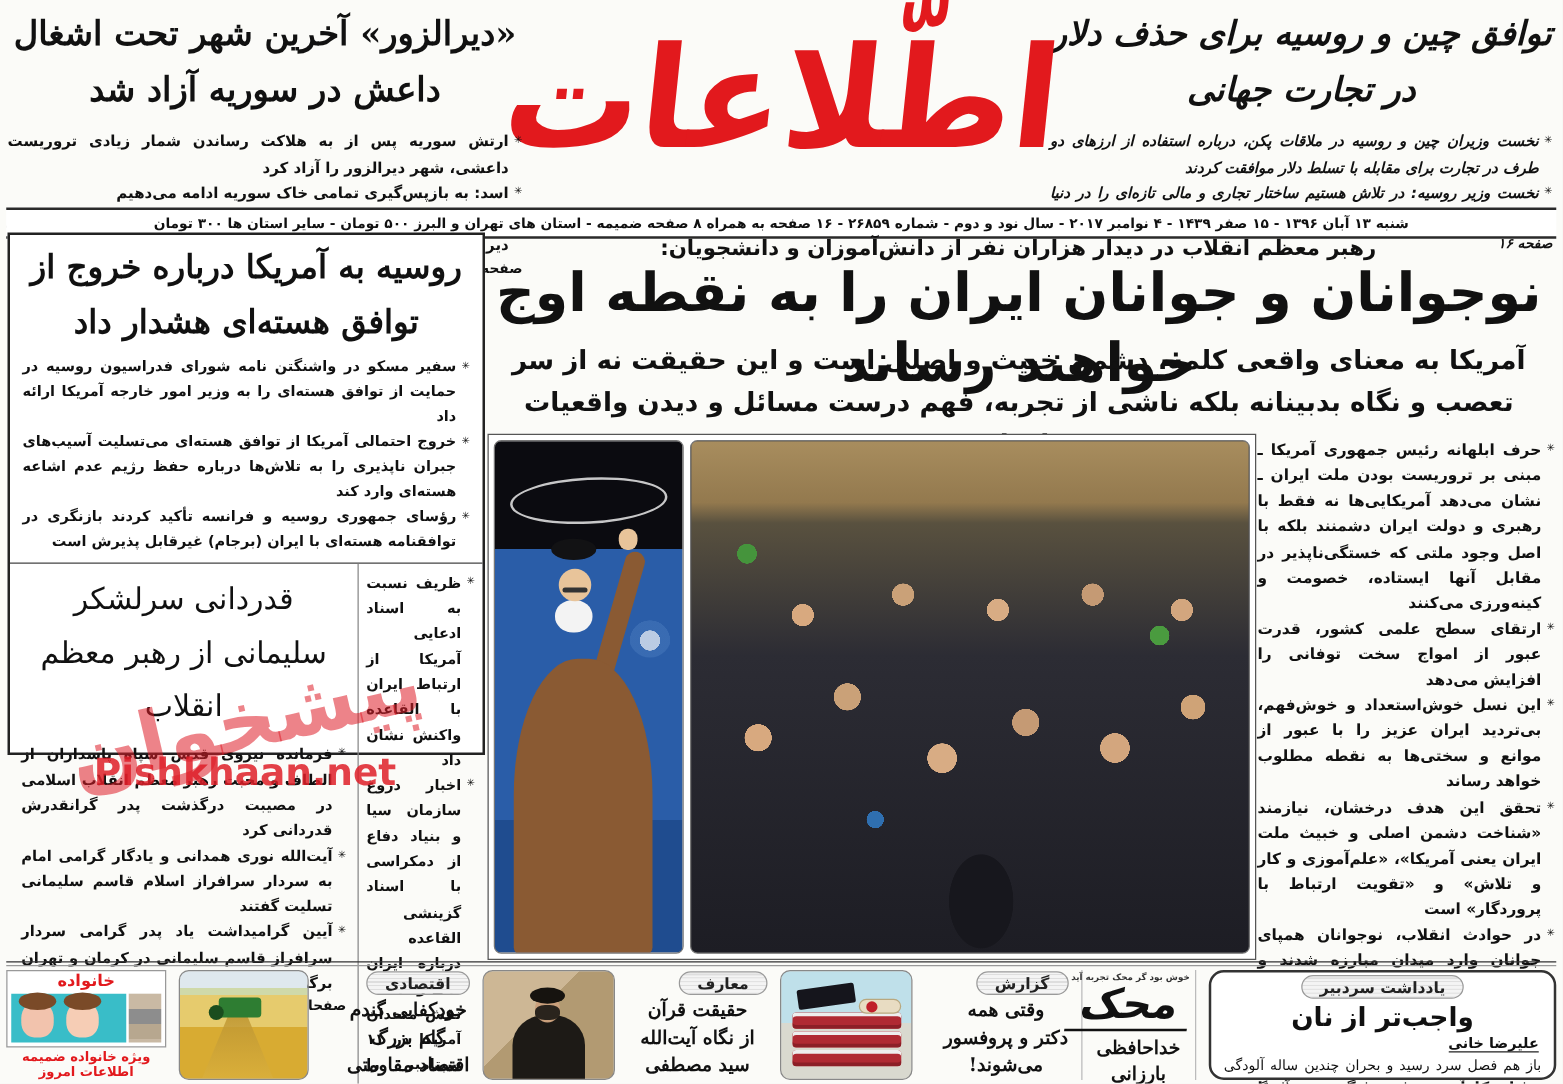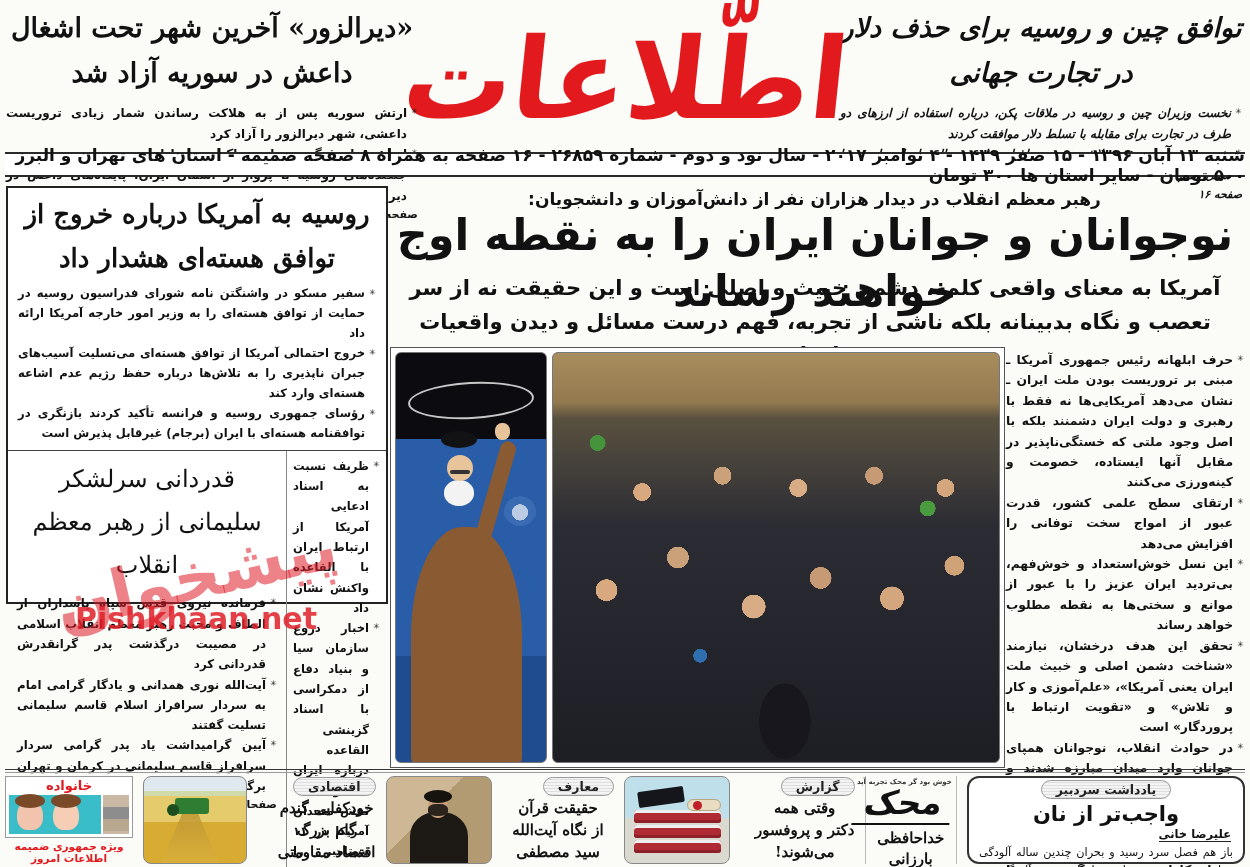--- a/index.html
+++ b/index.html
@@ -15,24 +15,24 @@
   
   .topstory { position:absolute; top:6px; }
   .topstory h2 { font-family:"DejaVu Serif", serif; font-size:27px; font-weight:700; text-align:center; line-height:1.65; margin-bottom:8px; }
   .topstory .bullets { font-size:12px; font-weight:600; }
   #story-tr { right:8px; width:402px;font-style:italic; }
   #story-tl { left:6px; width:412px; }
 
   .masthead { position:absolute; top:2px; left:428px; width:396px; height:156px; display:flex; align-items:center; justify-content:center; }
   .masthead .logo { color:#e2191d; font-weight:900; font-size:108px; line-height:1; transform:skewX(-6deg) scaleY(1.04); letter-spacing:-4px; }
 
-  .dateline { position:absolute; top:152px; left:5px; right:5px; height:25px;
+  .dateline { position:absolute; top:166px; left:5px; right:5px; height:25px;
     border-top:2px solid #2a2a2a; border-bottom:2px solid #2a2a2a;
     display:flex; align-items:center; justify-content:center;
-    font-size:17px; font-weight:700; background:#fff; }
+    font-size:11px; font-weight:700; background:#fff; }
 
   
   .lead-kicker { position:absolute; top:189px; right:8px; width:855px; text-align:center; font-size:17px; font-weight:700; }
   .lead-headline { position:absolute; top:208px; right:5px; width:860px; text-align:center; font-size:43px; font-weight:900; letter-spacing:-1px; line-height:1.3; }
   .lead-deck { position:absolute; top:272px; right:25px; width:820px; text-align:center; font-size:21px; font-weight:700; line-height:1.6; }
 
   .lead-col { position:absolute; top:350px; right:6px; width:238px; height:418px; font-size:12.3px; font-weight:700; }
   .lead-col .bullets p { line-height:1.66; }
 
   
@@ -322,17 +322,17 @@
 
     <div class="family">
       <div class="family-cover">
         <div class="fc-title">خانواده</div>
         <div class="fc-photo">
           <i class="k1"></i>
           <i class="k2"></i>
         </div>
         <div class="fc-side"></div>
       </div>
-      <div class="family-caption">ویژه جمهوری ضمیمه اطلاعات امروز</div>
+      <div class="family-caption">ویژه خانواده ضمیمه اطلاعات امروز</div>
     </div>
 
   </div>
 </div>
 
 </body></html>

